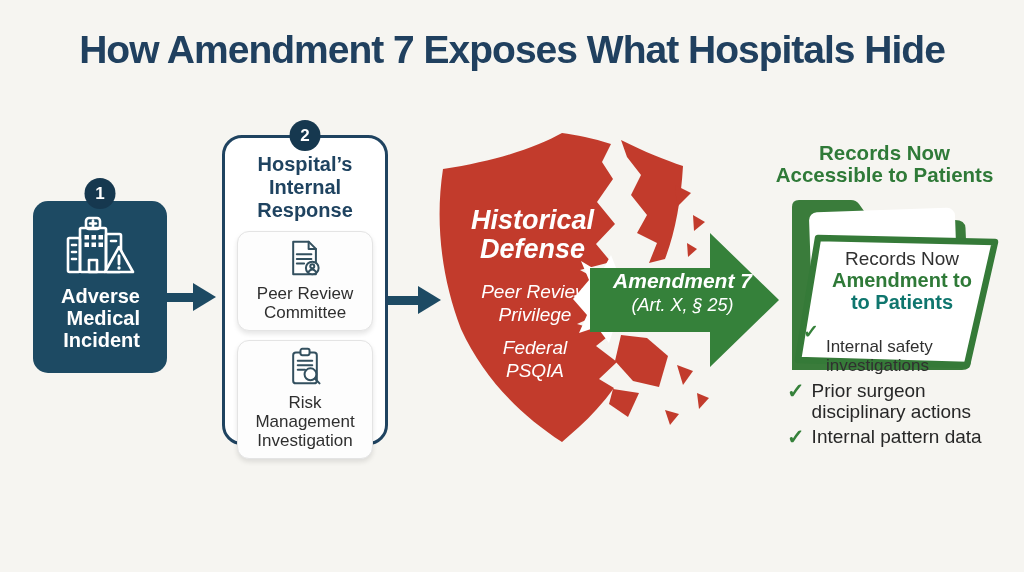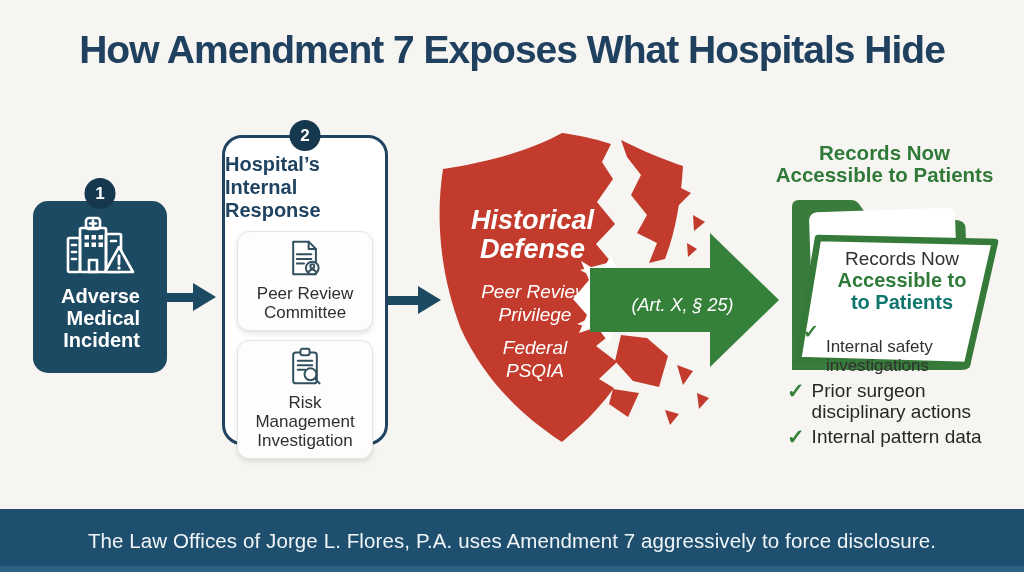--- a/index.html
+++ b/index.html
@@ -32,21 +32,21 @@
   .arrow1 .bar{width:32px;}
   .arrow1 .head{left:31px;}
   .arrow2{left:385px;top:286px;}
   .arrow2 .bar{width:34px;}
   .arrow2 .head{left:33px;}
 
   
   .step2{position:absolute;left:222px;top:135px;width:166px;height:310px;background:#ffffff;
     border:3px solid #1f4360;border-radius:20px;box-sizing:border-box;}
   .step2 .badge{top:-18px;}
-  .s2-title{margin-top:15px;color:#1f4360;font-size:20px;font-weight:bold;
+  .s2-title{margin-top:15px;text-align:center;color:#1f4360;font-size:20px;font-weight:bold;
     line-height:23px;}
   .subcard{margin:9px 12px 0;background:#fdfdfd;border:1px solid #e4e4e4;border-radius:12px;
     box-shadow:0 3px 5px rgba(0,0,0,0.10);text-align:center;padding:6px 2px 8px;}
   .subcard .label{font-size:17px;color:#2f2f2f;line-height:19px;margin-top:2px;}
 
   
   .shield-svg{position:absolute;left:425px;top:125px;}
   .shield-text{position:absolute;text-align:center;color:#ffffff;font-style:italic;}
   .t-hist{left:455px;top:206px;width:155px;font-size:27px;font-weight:bold;line-height:29px;}
   .t-peer{left:460px;top:280px;width:150px;font-size:19px;line-height:23px;}
@@ -184,48 +184,46 @@
     <polygon points="148,174 164,155 156,136 176,148 186,130 194,150 212,144 204,162 212,178 202,190 208,206 190,200 184,218 172,202 154,208 162,190" fill="#ffffff"></polygon>
     <path d="M165,143 H285 V108 L354,175 L285,242 V207 H165 Z" fill="#35813a"></path>
   </svg>
 
   <div class="shield-text t-hist preline">Historical
 Defense</div>
   <div class="shield-text t-peer preline">Peer Review
 Privilege</div>
   <div class="shield-text t-fed preline">Federal
 PSQIA</div>
+  <div class="shield-text t-amend">Amendment 7</div>
   <div class="shield-text t-amend-sub">(Art. X, § 25)</div>
 
   <div class="rec-head preline">Records Now
 Accessible to Patients</div>
 
   <svg class="folder-svg" width="225" height="190" viewBox="0 0 225 190">
     <path d="M7,178 L7,15 Q7,8 14,8 L66,8 Q71,8 74,12 L84,26 Q86,28 91,28 L170,28 Q180,28 180.5,36 L186,168 Q186,178 177,178 Z" fill="#3a7c3b"></path>
     <rect x="26" y="18" width="146" height="128" rx="8" fill="#ffffff" transform="rotate(-2 99 82)"></rect>
     <path d="M33,46 L210,50 L182,173 L13,168 Z" fill="#ffffff" stroke="#357a38" stroke-width="6.5" stroke-linejoin="round"></path>
   </svg>
 
   <div class="card-line cl1">Records Now</div>
-  <div class="card-line cl2">Accessible to</div>
+  <div class="card-line cl2">Amendment to</div>
   <div class="card-line cl3">to Patients</div>
 
   <div class="checkrow card-check">
     <span class="tick">✓</span>
     <span class="txt preline">Internal safety
 investigations</span>
   </div>
 
   <div class="checkrow chk1">
     <span class="tick">✓</span>
     <span class="txt preline">Prior surgeon
 disciplinary actions</span>
   </div>
   <div class="checkrow chk2">
     <span class="tick">✓</span>
     <span class="txt preline">Internal pattern data</span>
   </div>
 
-  <div class="footer">
-    <div class="footer-text">The Law Offices of Jorge L. Flores, P.A. uses Amendment 7 aggressively to force disclosure.</div>
-  </div>
 
 </div>
 
 </body></html>

